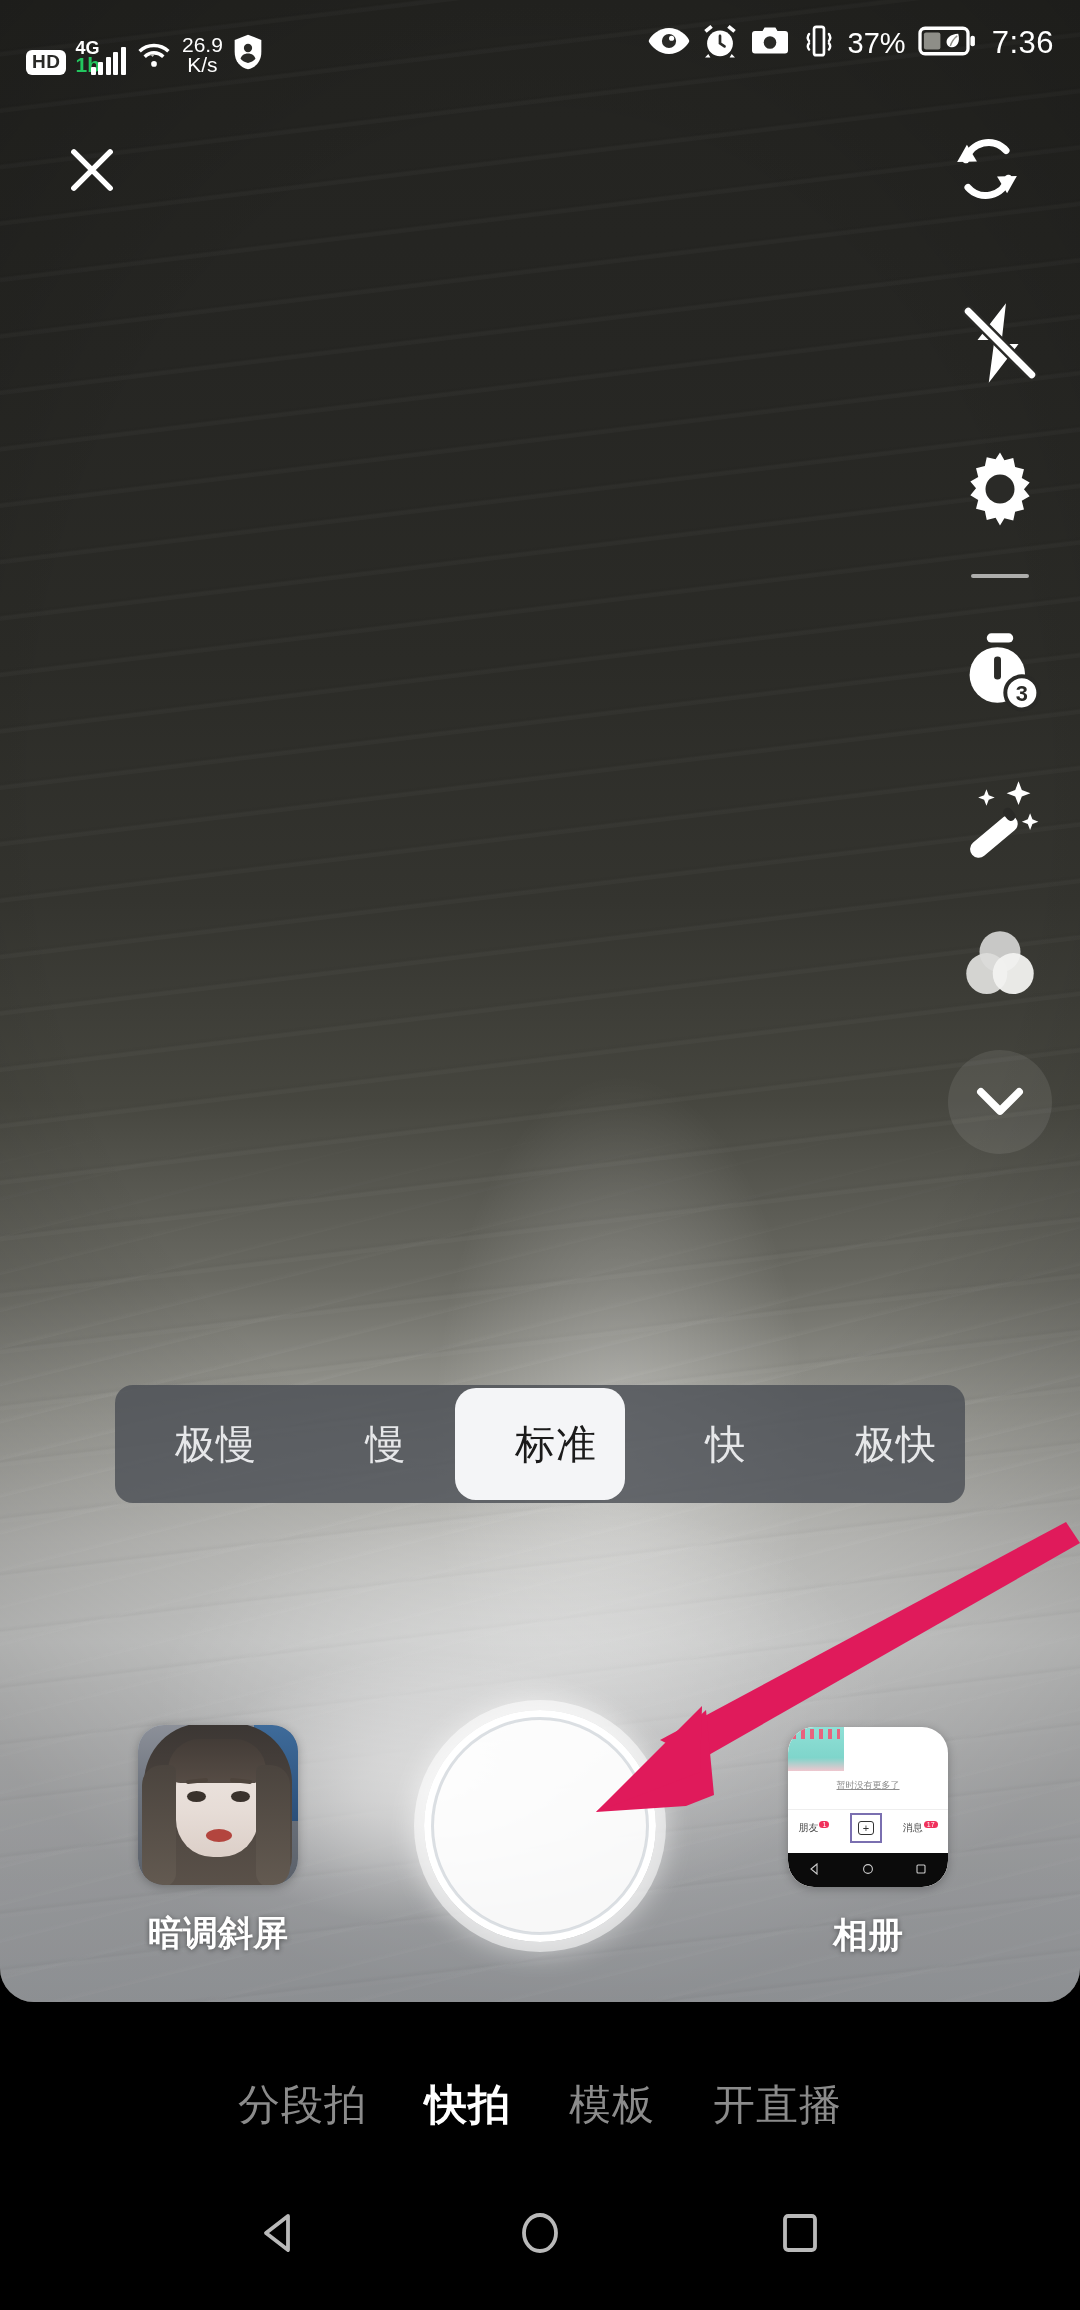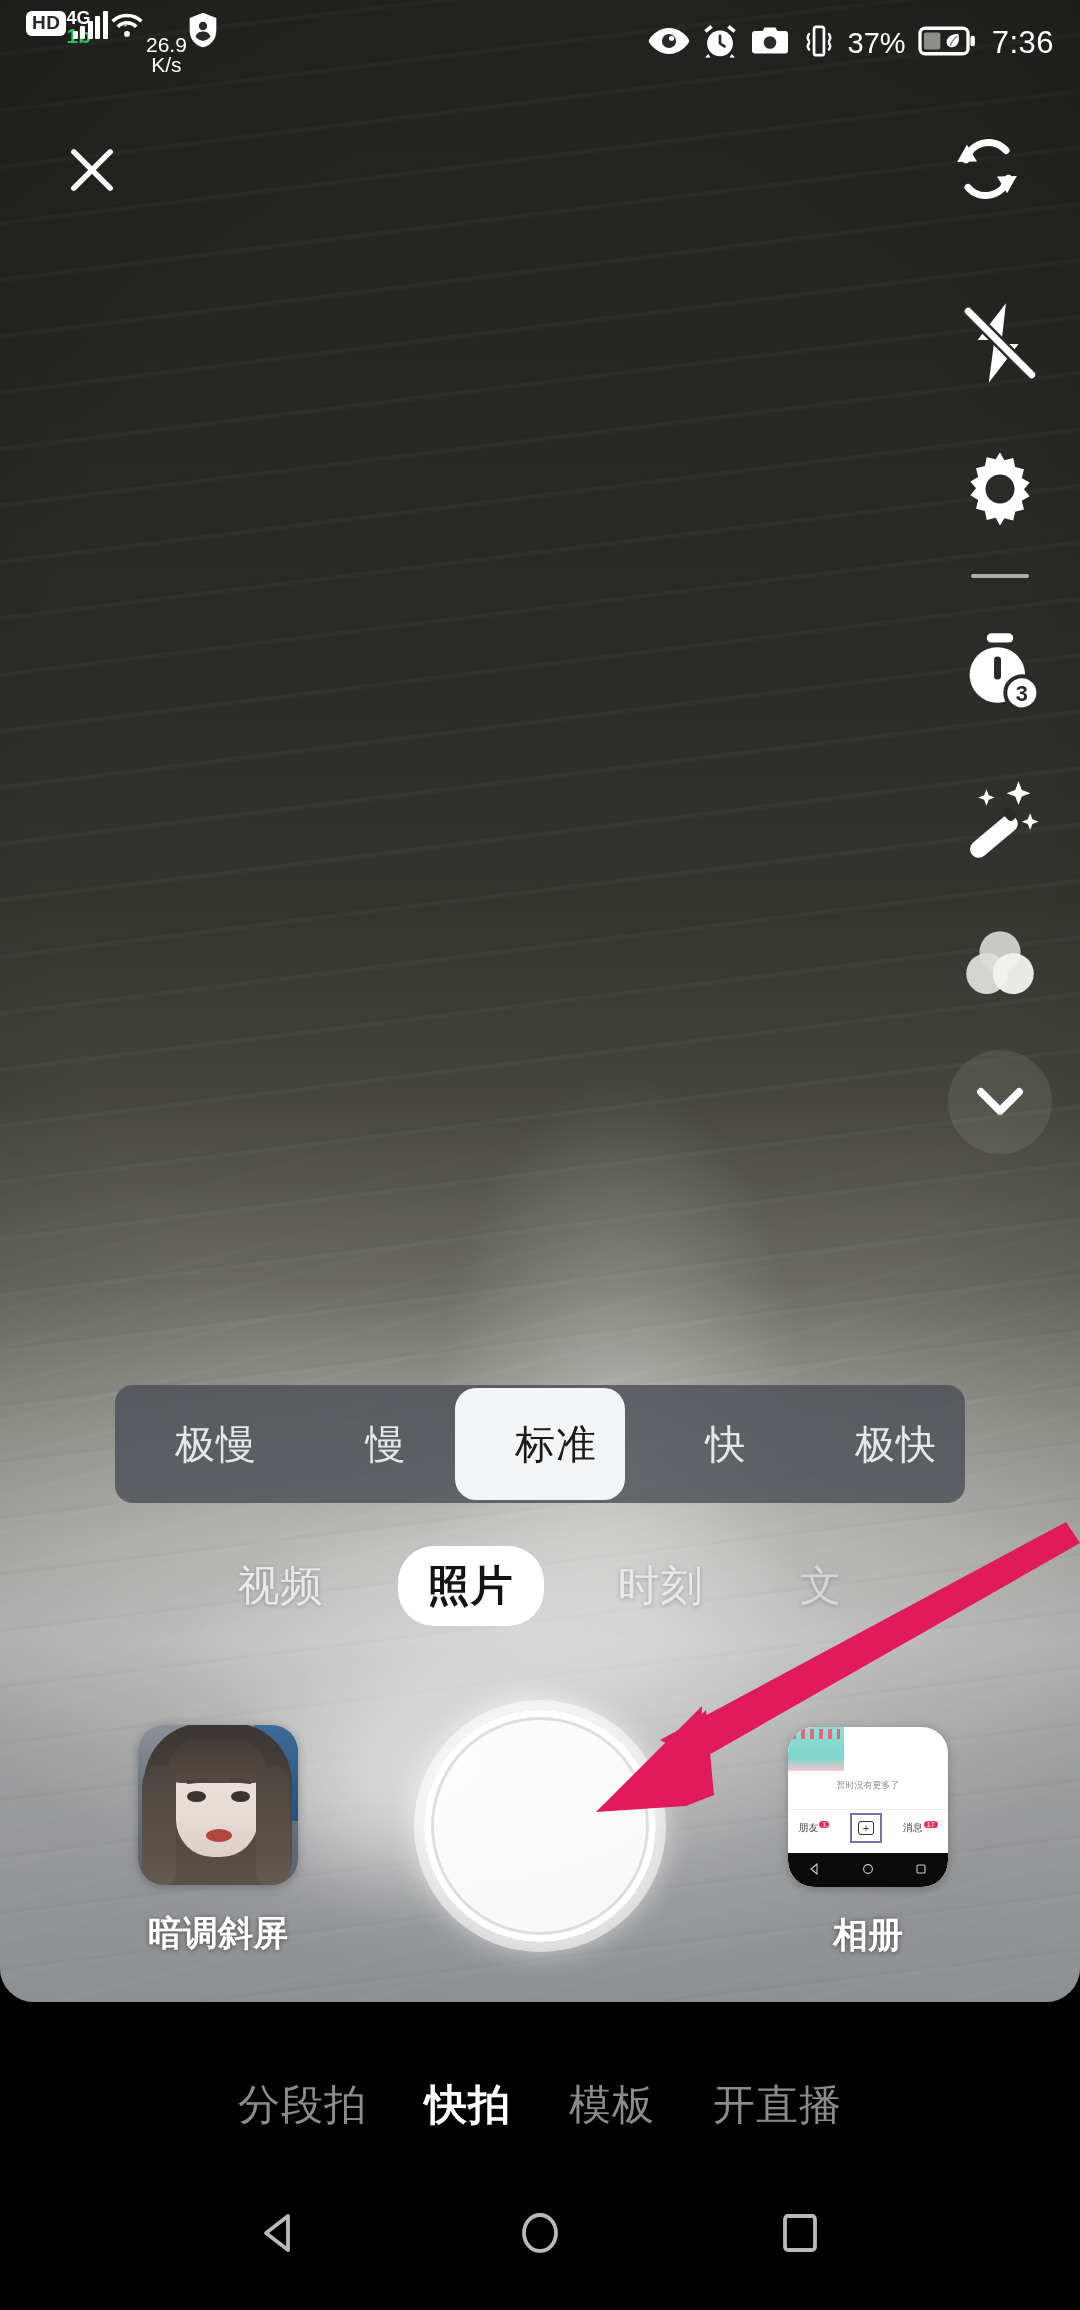--- a/index.html
+++ b/index.html
@@ -74,21 +74,21 @@
   .vf-vignette{
     background:radial-gradient(ellipse 900px 1200px at 50% 40%, rgba(0,0,0,0) 55%, rgba(0,0,0,.22) 100%);
   }
 
   
   #statusbar{
     position:absolute; left:0; top:0; width:1080px; height:86px;
     display:flex; align-items:center; color:#fff; z-index:40;
     padding:0 26px;
   }
-  .sb-left{display:flex; align-items:flex-start; gap:0;}
+  .sb-left{display:flex; align-items:flex-end; gap:9px;}
   .sb-right{display:flex; align-items:center; gap:12px; margin-left:auto;}
   .hd-badge{
     background:#fff; color:#2a2a27; font-size:19px; font-weight:700;
     border-radius:6px; padding:2px 6px; line-height:1.08; letter-spacing:.5px;
   }
   .net-stack{display:flex; flex-direction:column; align-items:flex-start; line-height:.88;}
   .net-4g{font-size:18px; font-weight:700;}
   .net-sub{font-size:21px; font-weight:700; color:#22c55e;}
   .bars{display:flex; align-items:flex-end; gap:2.5px; height:28px; margin-left:-18px;}
   .bars i{width:5px; background:#fff; border-radius:1px; display:block;}
@@ -241,21 +241,21 @@
   .album-img{
     width:160px; height:160px; border-radius:26px; overflow:hidden; position:relative;
     background:#fff; box-shadow:0 2px 10px rgba(0,0,0,.25);
   }
   .al-top-photo{position:absolute; left:0; top:0; width:56px; height:44px;
     background:linear-gradient(180deg,#8fe0d6 0%,#7fd5cb 70%,#f0c7cf 100%);
     border-radius:26px 0 0 0;}
   .al-top-photo::before{content:"";position:absolute;left:4px;top:2px;width:48px;height:10px;
     background:repeating-linear-gradient(90deg,#e8637e 0 4px,transparent 4px 9px);}
   .al-text{position:absolute; left:0; top:52px; width:100%; text-align:center;
-    font-size:9px; color:#8d8d8d;}
+    font-size:9px; color:#8d8d8d;text-decoration:underline;}
   .al-divider{position:absolute;left:0;top:82px;width:100%;height:1px;background:#eee;}
   .al-tabs{position:absolute; left:0; top:82px; width:100%; height:38px;
     display:flex; align-items:center; justify-content:space-around; font-size:10px; color:#4a4a4a;}
   .al-badge{display:inline-block; background:#f0315c; color:#fff; font-size:7px;
     border-radius:7px; padding:0 3px; vertical-align:super; margin-left:1px;}
   .al-plus-box{width:32px;height:30px;border:2px solid #7a6fb0;display:flex;align-items:center;justify-content:center;}
   .al-plus{width:16px;height:14px;border:1.5px solid #333;border-radius:3px;
     display:flex;align-items:center;justify-content:center;font-size:11px;color:#333;line-height:1;}
   .al-nav{position:absolute;left:0;bottom:0;width:100%;height:34px;background:#0b0b0b;
     display:flex;align-items:center;justify-content:space-around;
@@ -446,26 +446,20 @@
   </div>
 
   <div id="speed-bar">
     <div class="speed-opt">极慢</div>
     <div class="speed-opt">慢</div>
     <div class="speed-opt active">标准</div>
     <div class="speed-opt">快</div>
     <div class="speed-opt">极快</div>
   </div>
 
-  <div id="mode-tabs">
-    <div class="mode-tab">视频</div>
-    <div class="mode-tab active">照片</div>
-    <div class="mode-tab">时刻</div>
-    <div class="mode-tab clipped">文</div>
-  </div>
 
   <div id="capture-row">
 
     <div id="effect-thumb">
       <div class="thumb-img">
         <div class="portrait">
           <div class="p-bg-blue"></div>
           <div class="p-hair"></div>
           <div class="p-face"></div>
           <div class="p-hair-fringe"></div>

